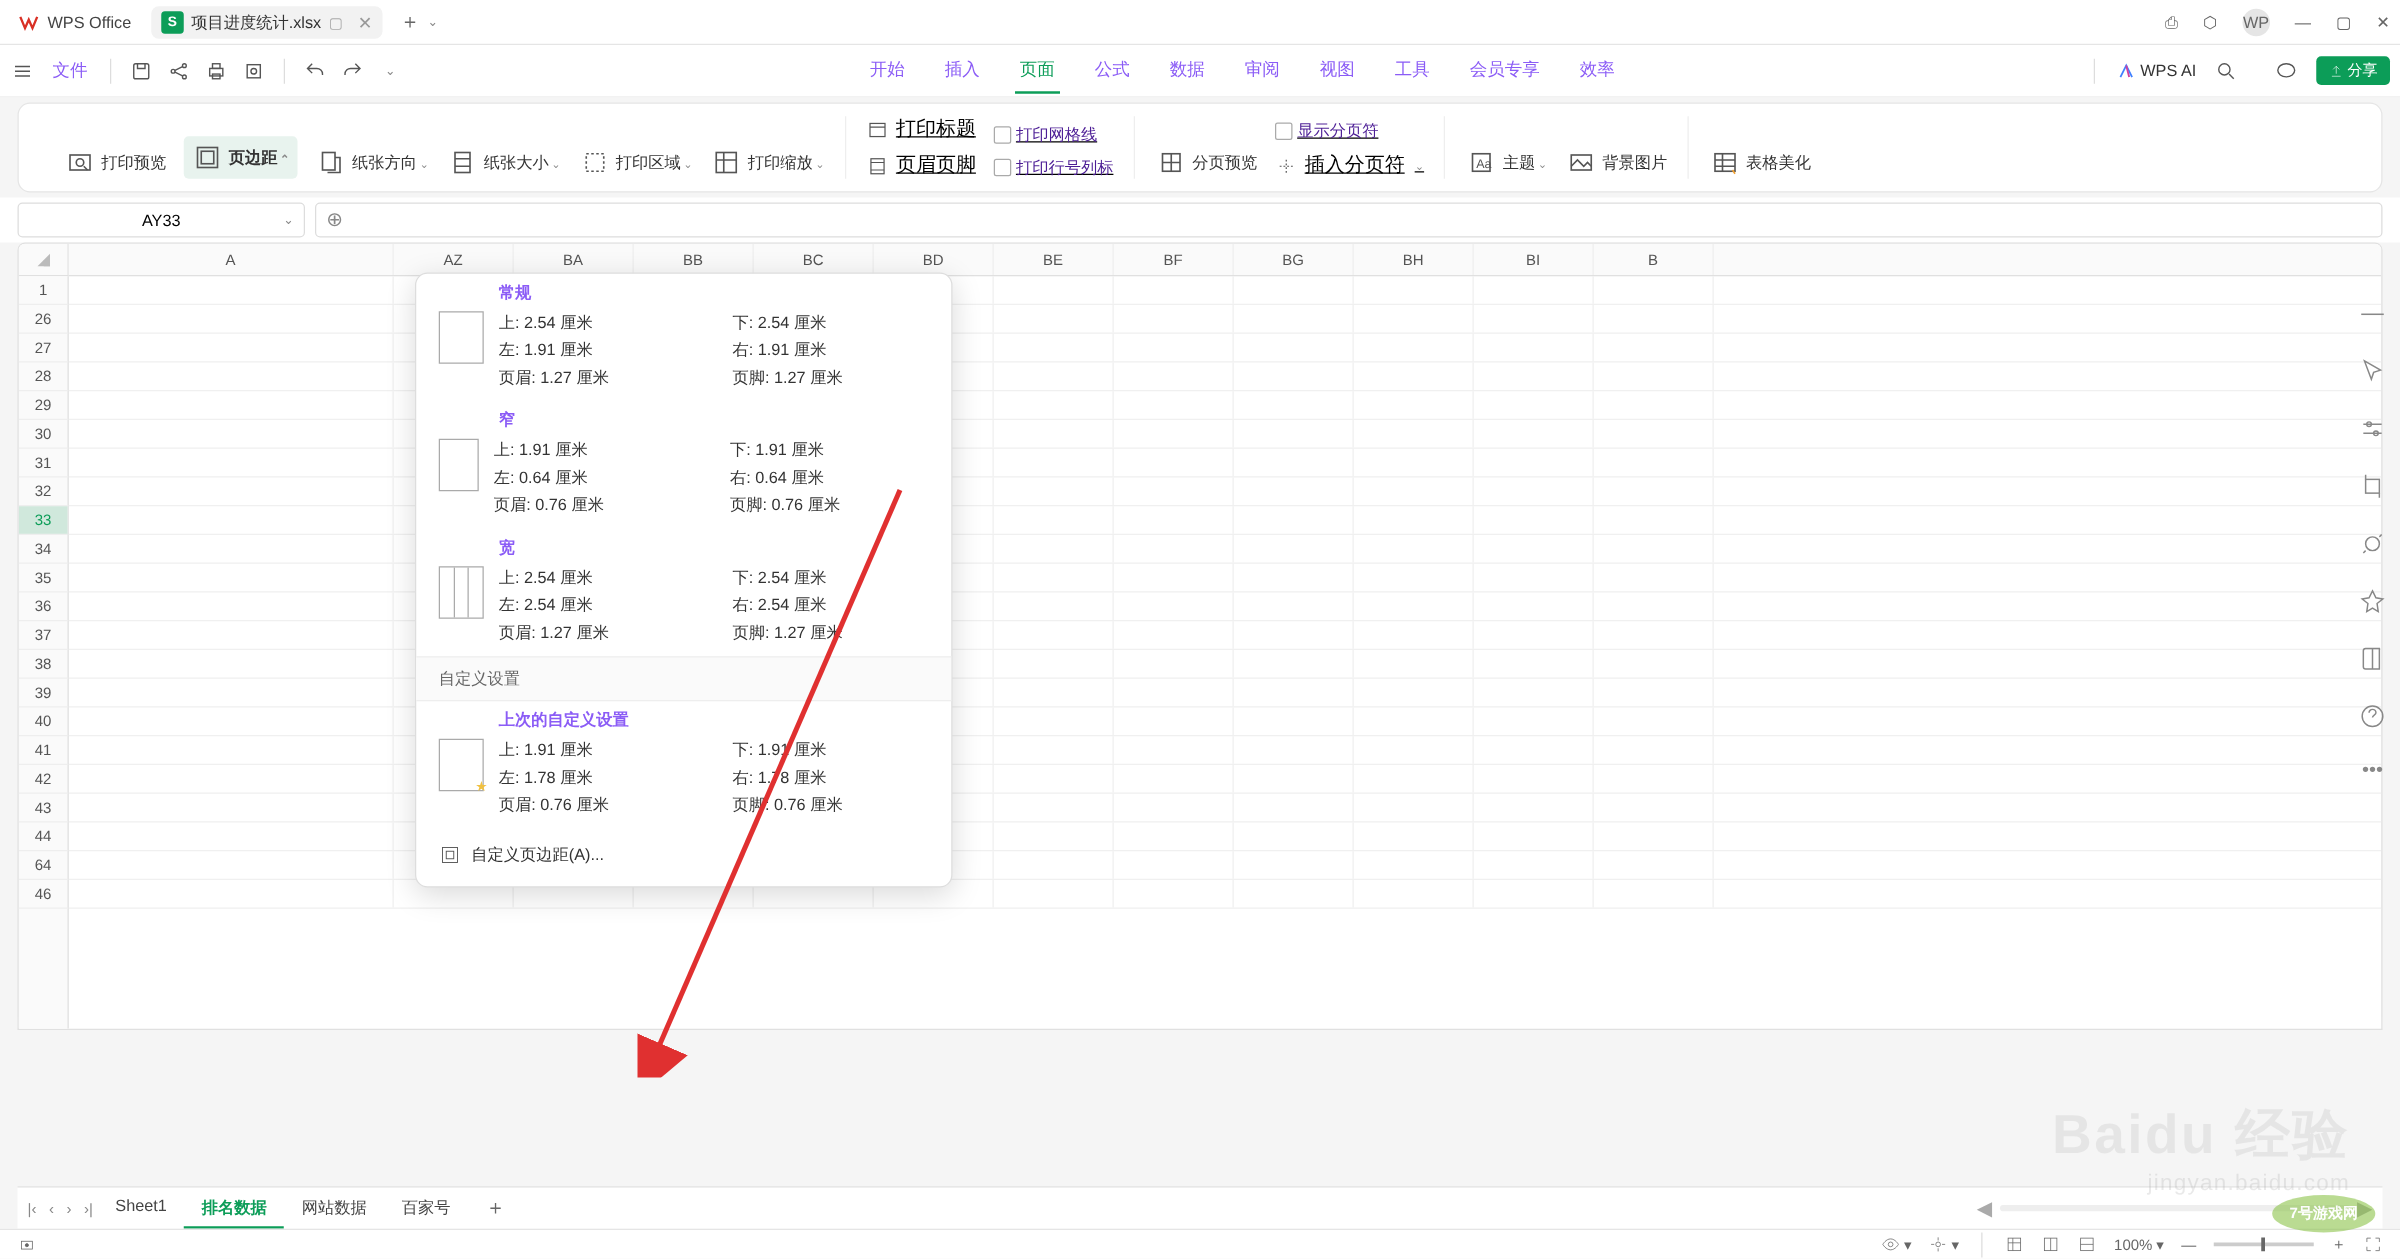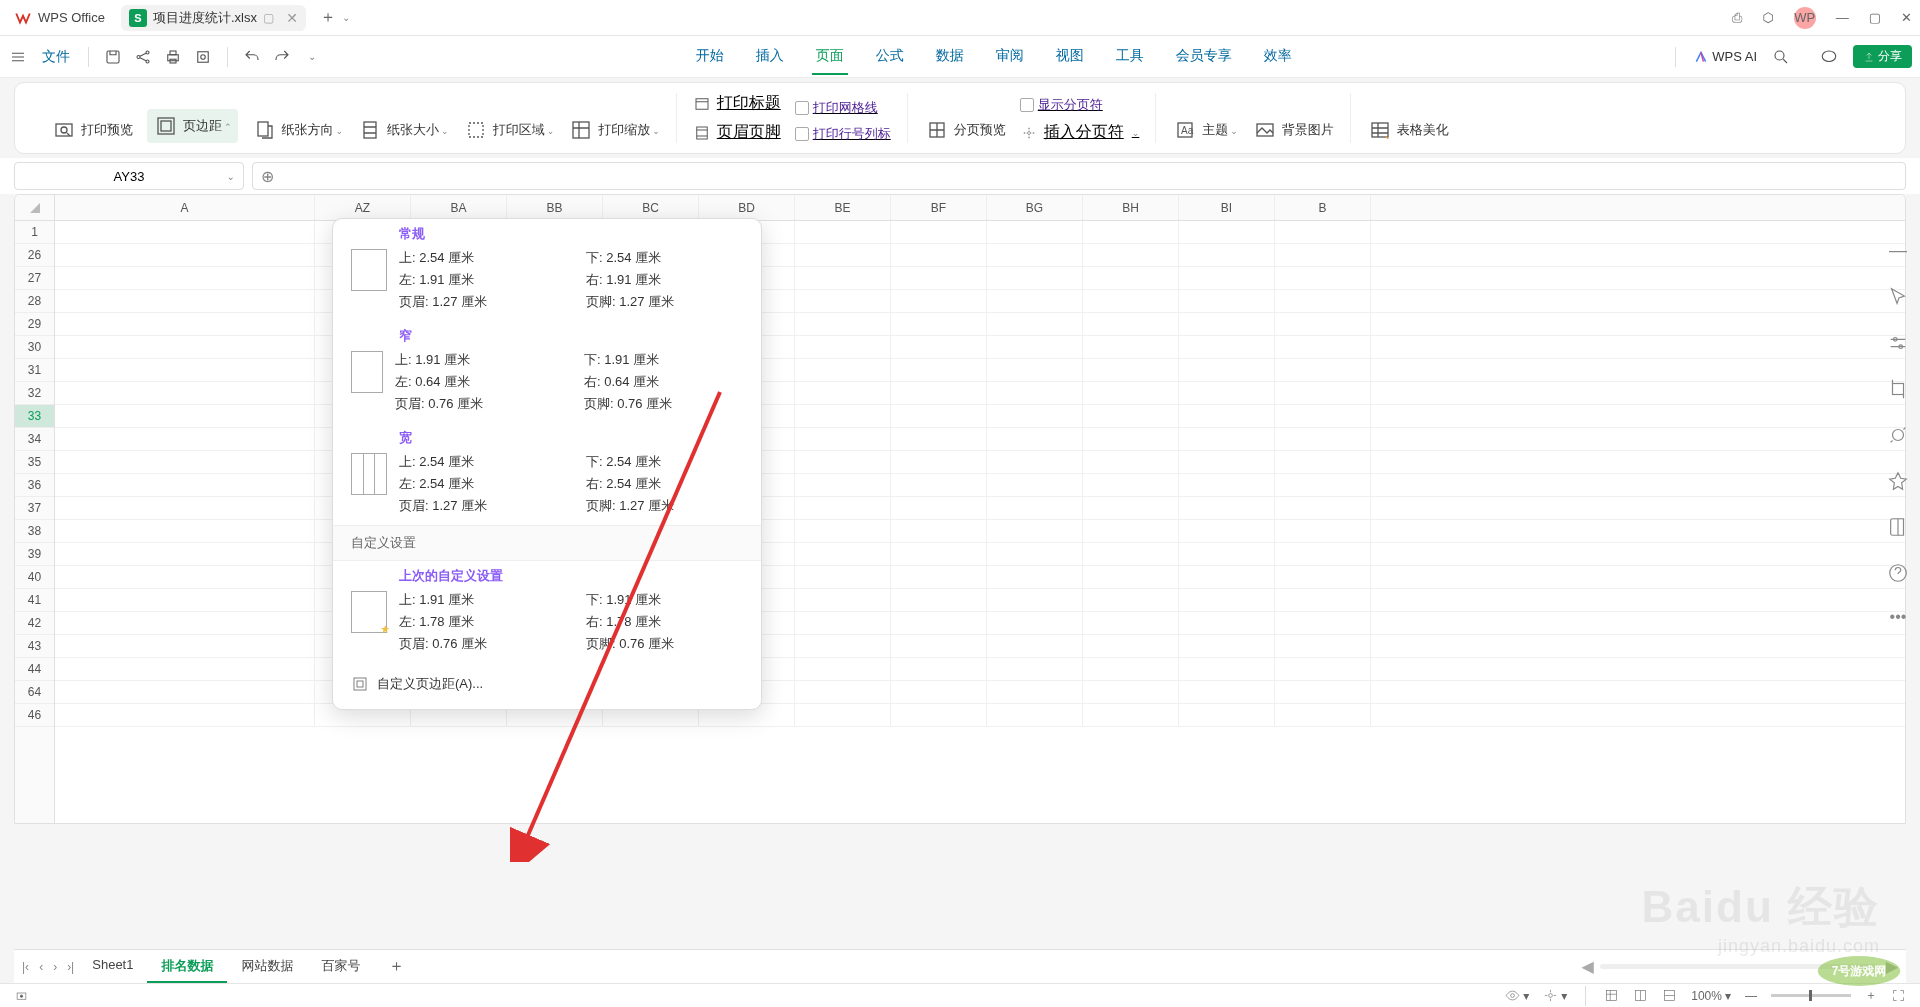--- a/index.html
+++ b/index.html
@@ -11,38 +11,38 @@
 .tab-file { display:flex; align-items:center; background:#f2f2f2; border-radius:6px; padding:4px 8px; margin-left:6px; gap:6px; }
 .tab-file .fi { width:18px; height:18px; background:#0c9d58; border-radius:3px; color:#fff; font-size:11px; display:flex; align-items:center; justify-content:center; font-weight:bold; }
 .tab-file .fn { font-size:13px; color:#333; }
 .tab-file .x { color:#999; font-size:14px; margin-left:6px; }
 .tab-file .max { color:#aaa; font-size:12px; }
 .plus { margin-left:14px; color:#666; font-size:16px; }
 .chev { margin-left:6px; color:#888; font-size:10px; }
 .titlebar .spacer { flex:1; }
 .win-btns { display:flex; align-items:center; gap:20px; }
 .win-btns span, .win-btns div { color:#666; font-size:13px; }
-.avatar { width:22px; height:22px; border-radius:50%; background:#fca5a5; color:#fff; display:flex; align-items:center; justify-content:center; font-size:9px; }
+.avatar { width:22px; height:22px; border-radius:50%; background:#e5e5e5; color:#fff; display:flex; align-items:center; justify-content:center; font-size:9px; }
 .menubar { height:42px; background:#fff; display:flex; align-items:center; padding:0 8px; border-bottom:1px solid #eee; }
 .mb-left { display:flex; align-items:center; gap:10px; }
 .mb-icon { width:20px; height:20px; color:#555; display:flex; align-items:center; justify-content:center; }
 .mb-icon svg { width:18px; height:18px; fill:none; stroke:#555; stroke-width:1.5; }
 .mb-sep { width:1px; height:20px; background:#ddd; margin:0 4px; }
 .mb-menus { display:flex; gap:24px; margin-left:auto; margin-right:auto; }
-.menu-item { font-size:14px; color:#0369a1; cursor:pointer; padding:8px 4px; }
+.menu-item { font-size:14px; color:#8b5cf6; cursor:pointer; padding:8px 4px; }
 .menu-item.active { color:#0c9d58; border-bottom:2px solid #0c9d58; }
 .mb-right { display:flex; align-items:center; gap:14px; }
 .ai-logo { display:flex; align-items:center; gap:4px; font-size:13px; color:#333; }
 .ai-logo .a { width:14px; height:14px; }
 .share-btn { background:#0c9d58; color:#fff; border-radius:4px; padding:3px 10px; font-size:12px; display:flex; align-items:center; gap:3px; }
 .ribbon { background:#fff; padding:10px 20px; border:1px solid #e5e5e5; border-radius:10px; margin:4px 14px; display:flex; gap:0; position:relative; }
 .rgroup { display:flex; align-items:flex-end; gap:14px; padding:0 16px; border-right:1px solid #eee; }
 .rgroup:last-child { border-right:none; }
 .ritem { display:flex; flex-direction:row; align-items:center; gap:4px; font-size:13px; color:#333; cursor:pointer; position:relative; }
-.ritem.active { background:#e8f3ee; border-radius:4px; padding:4px 6px; }
+.ritem.active { background:#e8f3ee; border-radius:4px; padding:4px 6px;font-weight:bold; }
 .ritem .ri-icon { width:26px; height:26px; display:flex; align-items:center; justify-content:center; }
 .ritem .ri-icon svg { width:24px; height:24px; fill:none; stroke:#555; stroke-width:1.3; }
 .dd { font-size:9px; color:#888; margin-left:2px; }
 .rcheck { display:flex; align-items:center; gap:4px; font-size:13px; color:#4c1d95; }
 .rcheck .cb { width:14px; height:14px; border:1px solid #aaa; border-radius:2px; }
 .rstack { display:flex; flex-direction:column; gap:8px; justify-content:center;text-decoration:underline; }
 .rrow { display:flex; align-items:center; gap:6px; }
 .rrow .ri-icon { width:18px; height:18px; }
 .rrow .ri-icon svg { width:18px; height:18px; stroke:#555; fill:none; stroke-width:1.3; }
 .formula-bar { display:flex; align-items:center; gap:8px; padding:4px 14px; background:#fff; }

